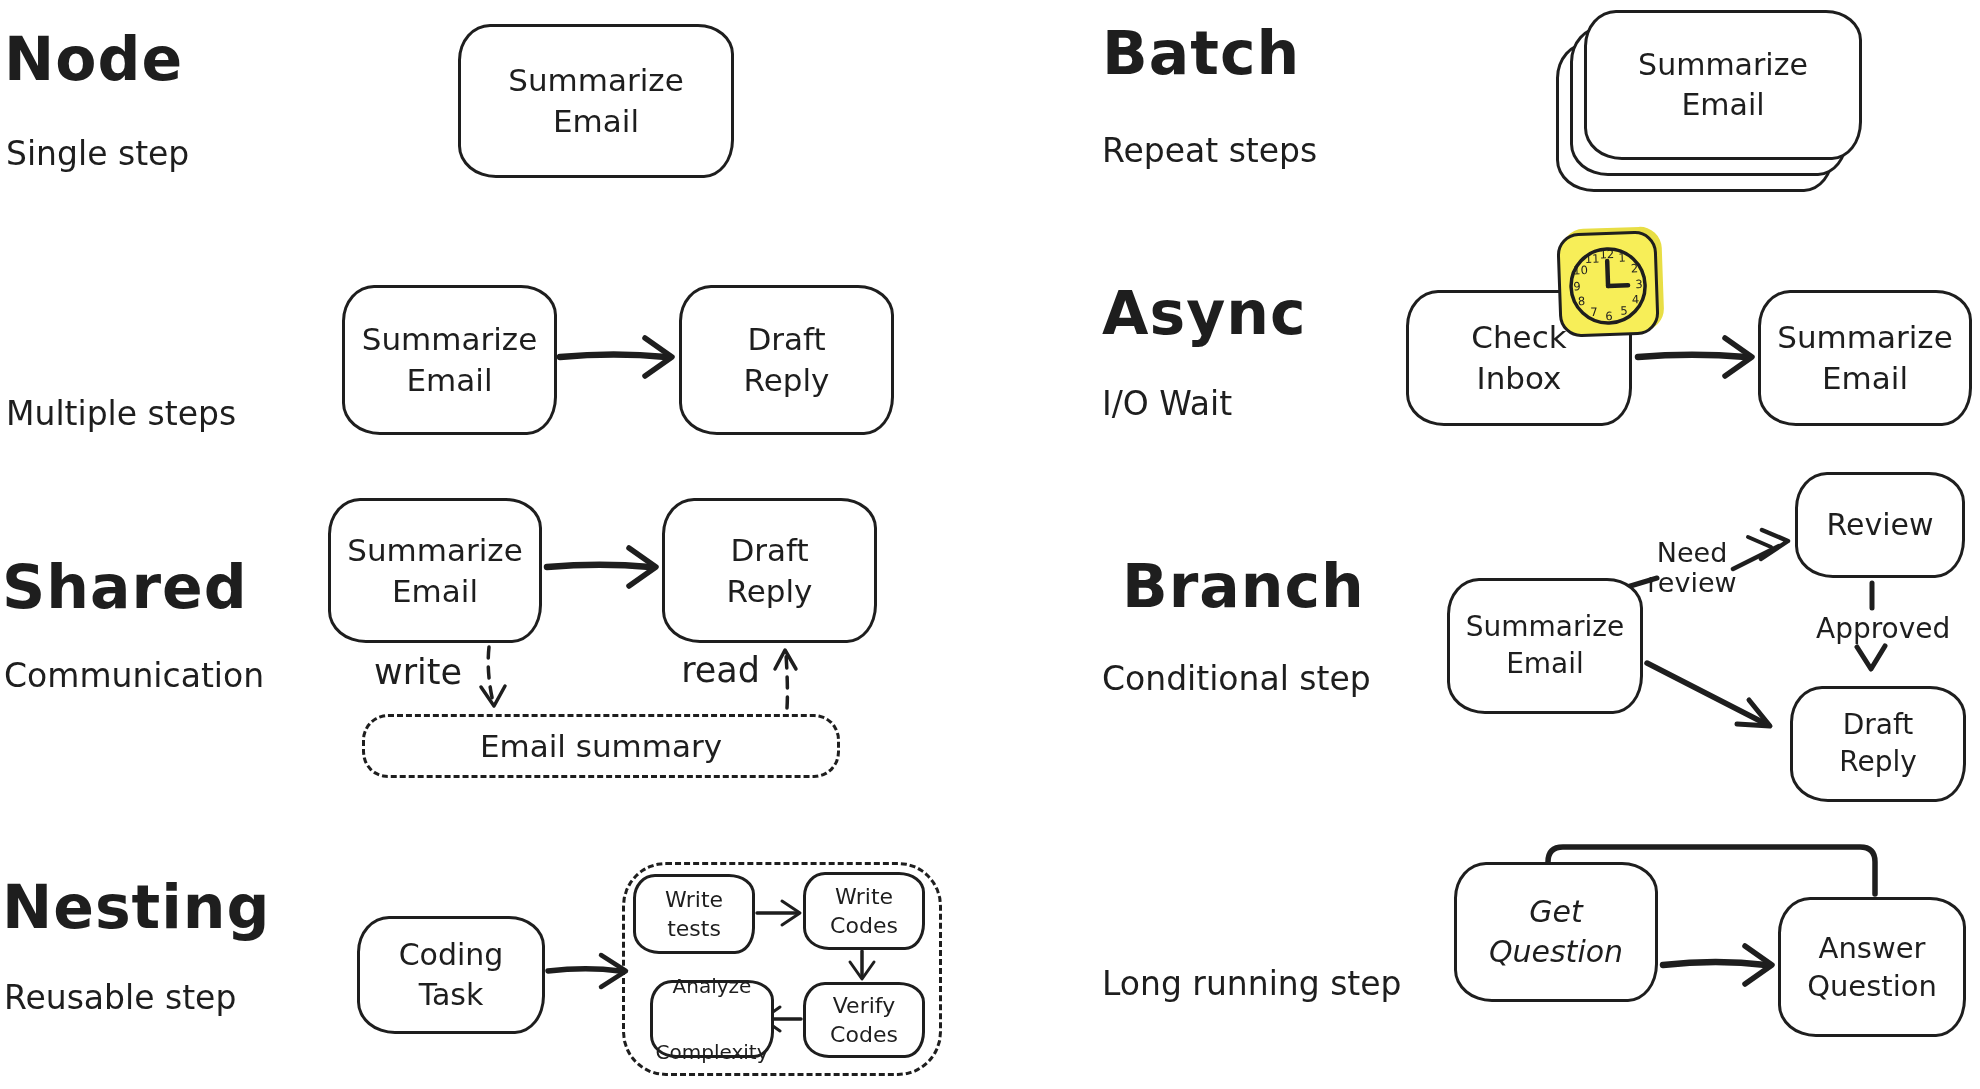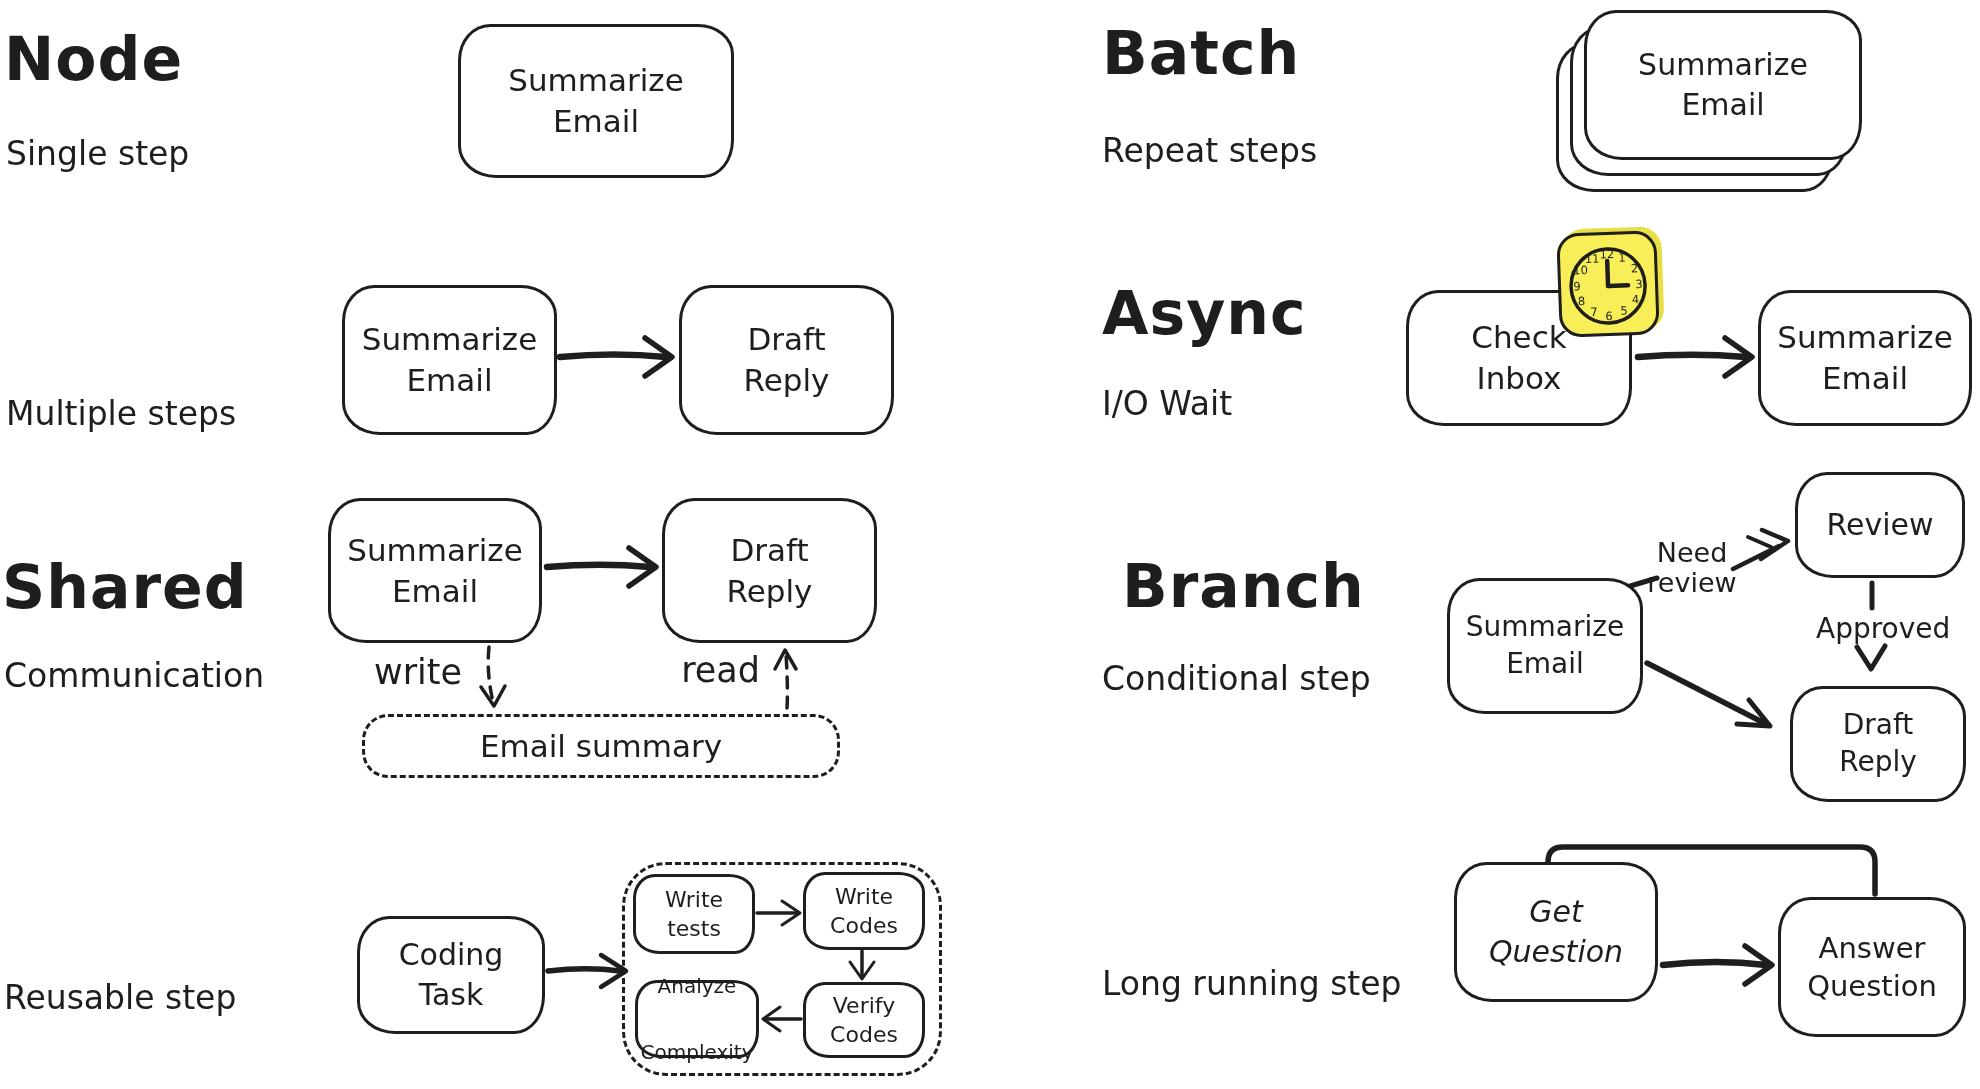--- a/index.html
+++ b/index.html
@@ -183,35 +183,36 @@
   <div class="sbox f28" style="left:1790px;top:686px;width:176px;height:116px;">
     <span>Draft</span>
     <span>Reply</span>
   </div>
   <div class="t" style="left:1642px;top:538px;width:100px;text-align:center;font-size:27px;line-height:30px;">
     <div>Need</div>
     <div>review</div>
   </div>
   <div class="t" style="left:1816px;top:612px;width:120px;text-align:center;font-size:28px;">Approved</div>
 
+  <div class="t sec-title" style="left:2px;top:872px;">Nesting</div>
   <div class="t sec-sub" style="left:4px;top:978px;">Reusable step</div>
   <div class="sbox f30" style="left:357px;top:916px;width:188px;height:118px;">
     <span>Coding</span>
     <span>Task</span>
   </div>
   <div class="nest-wrap" style="left:622px;top:862px;width:320px;height:214px;"></div>
   <div class="sbox small f22" style="left:633px;top:874px;width:122px;height:80px;">
     <span>Write</span>
     <span>tests</span>
   </div>
   <div class="sbox small f22" style="left:803px;top:872px;width:122px;height:78px;">
     <span>Write</span>
     <span>Codes</span>
   </div>
-  <div class="sbox small f20" style="left:635px;top:980px;width:124px;height:78px;gap:40px;">
+  <div class="sbox small f20" style="left:650px;top:980px;width:124px;height:78px;gap:40px;">
     <span>Analyze</span>
     <span>Complexity</span>
   </div>
   <div class="sbox small f22" style="left:803px;top:982px;width:122px;height:76px;">
     <span>Verify</span>
     <span>Codes</span>
   </div>
 
   <div class="t sec-sub" style="left:1102px;top:964px;">Long running step</div>
   <div class="sbox f30" style="left:1454px;top:862px;width:204px;height:140px;font-style:italic;">

